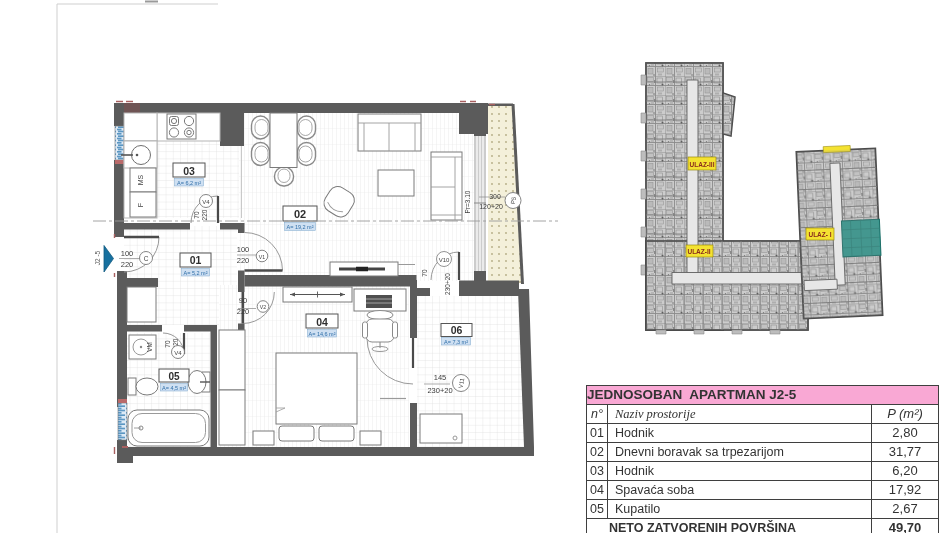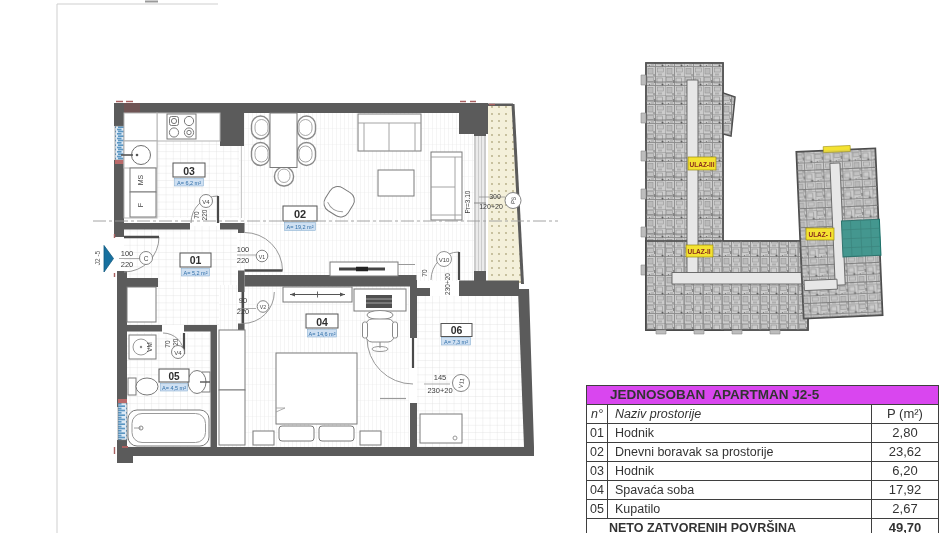--- a/index.html
+++ b/index.html
@@ -458,36 +458,36 @@
 
 <div id="tablewrap">
 <table>
  <colgroup>
           <col style="width:21px">
           <col>
           <col style="width:67px">
         </colgroup>
  <tbody>
           <tr>
-            <td colspan="3" style="background:#d946ef;font-weight:bold;padding-left:23px;font-size:13.5px;">JEDNOSOBAN&nbsp; APARTMAN J2-5</td>
+            <td colspan="3" style="background:#f9a8d4;font-weight:bold;font-size:13.5px;">JEDNOSOBAN&nbsp; APARTMAN J2-5</td>
           </tr>
  <tr>
             <td class="num" style="font-style:italic;">n°</td>
-            <td class="name" style="font-style:italic;">Naziv prostorije</td>
-            <td class="val" style="">P (m²)</td>
+            <td class="name" style="font-style:italic;font-family:Liberation Serif, serif;">Naziv prostorije</td>
+            <td class="val" style="font-style:italic;">P (m²)</td>
           </tr>
  <tr>
             <td class="num">01</td>
             <td class="name">Hodnik</td>
             <td class="val">2,80</td>
           </tr>
  <tr>
             <td class="num">02</td>
-            <td class="name">Dnevni boravak sa prostorije</td>
-            <td class="val">23,62</td>
+            <td class="name">Dnevni boravak sa trpezarijom</td>
+            <td class="val">31,77</td>
           </tr>
  <tr>
             <td class="num">03</td>
             <td class="name">Hodnik</td>
             <td class="val">6,20</td>
           </tr>
  <tr>
             <td class="num">04</td>
             <td class="name">Spavaća soba</td>
             <td class="val">17,92</td>

